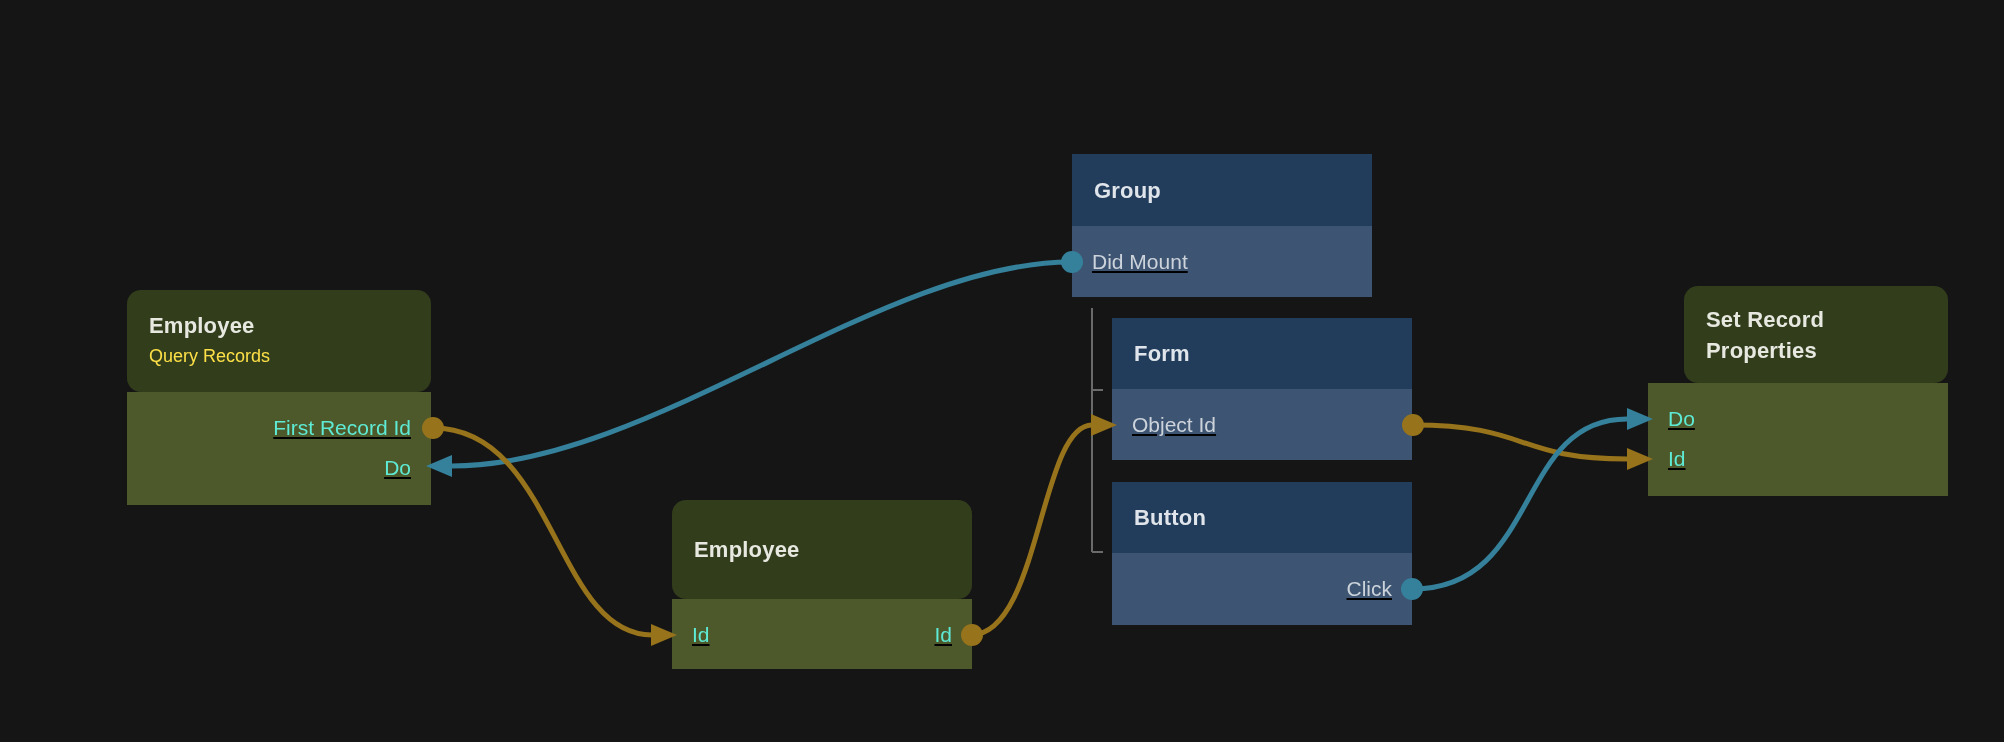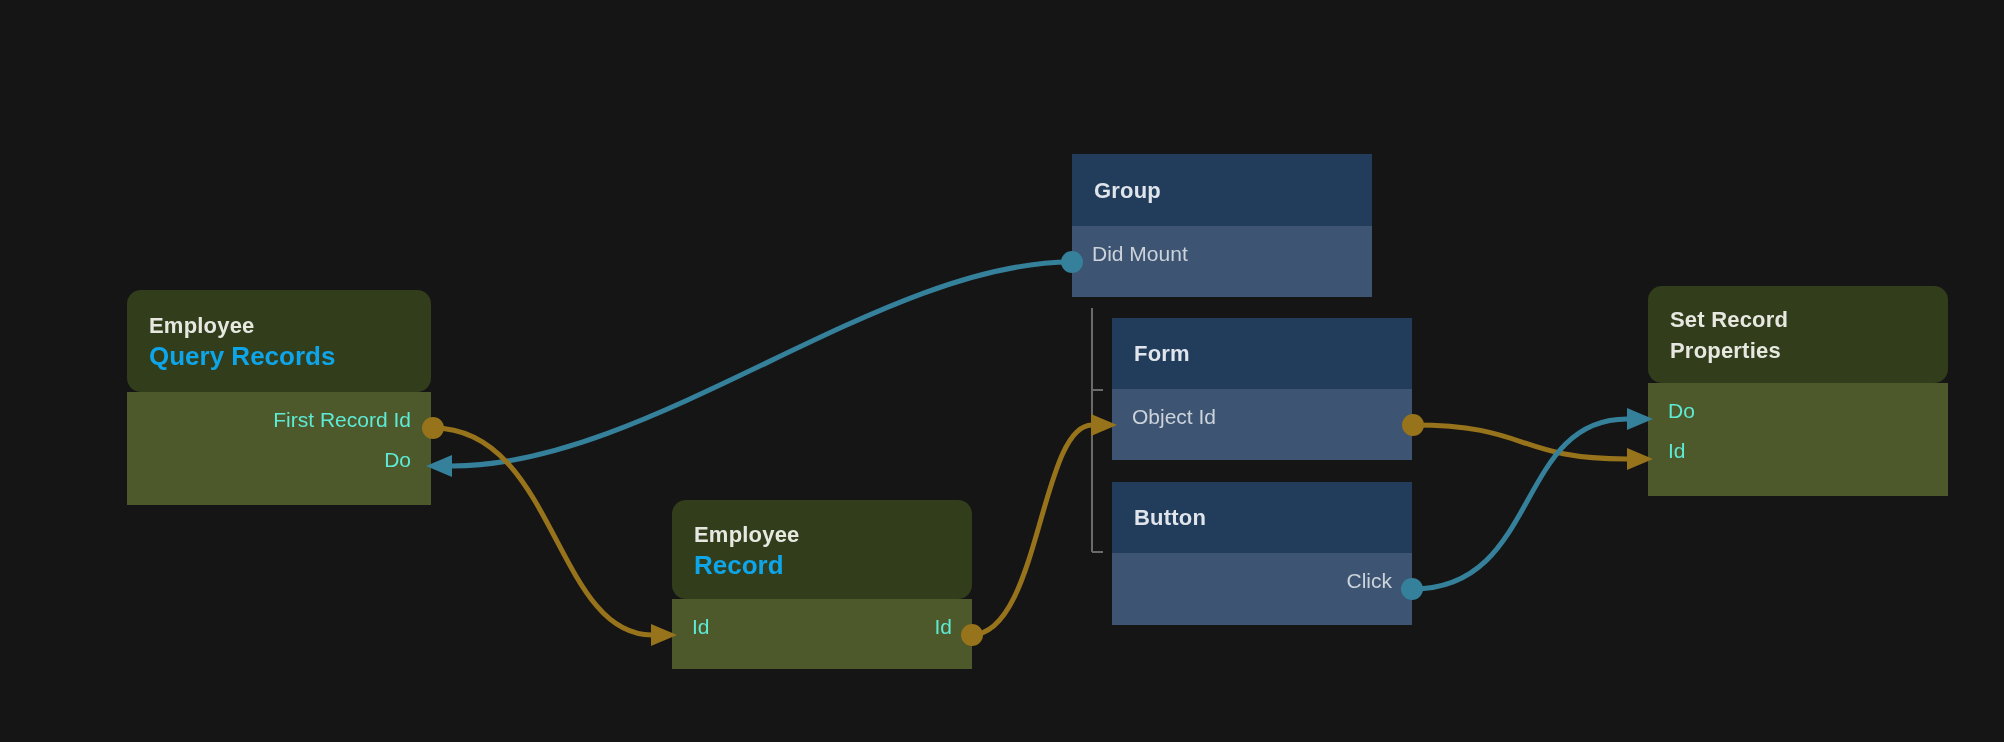--- a/index.html
+++ b/index.html
@@ -16,24 +16,24 @@
   .canvas{
     position:relative;width:2004px;height:742px;overflow:hidden;
     background:var(--background);
     font-family:"Liberation Sans","DejaVu Sans",sans-serif;
   }
   .node{position:absolute;box-sizing:border-box;}
   .hdr{display:flex;flex-direction:column;justify-content:center;
        padding:12px 22px;box-sizing:border-box;}
   .title{font-size:22px;font-weight:700;line-height:31px;color:#e7e9e1;letter-spacing:.2px;}
   .title.narrow{max-width:180px;}
-  .subtitle{font-size:26px;font-weight:700;line-height:31px;color:#0ea5e9;}
+  .subtitle{font-size:18px;font-weight:400;line-height:31px;color:#fde047;}
   .node.blue .title{color:#dfe5ea;}
   .body{box-sizing:border-box;padding-top:16px;}
-  .port-row{height:40px;display:flex;align-items:flex-start;padding:0 20px;font-size:21px;}
+  .port-row{height:40px;display:flex;align-items:center;padding:0 20px;font-size:21px;text-decoration:underline;}
   .port-row.right{justify-content:flex-end;}
   .port-row.split{justify-content:space-between;}
   .node.green .hdr{background:var(--green-node-header);border-radius:14px;}
   .node.green .body{background:var(--green-node-body);}
   .node.blue  .hdr{background:var(--blue-node-header);}
   .node.blue  .body{background:var(--blue-node-body);}
   .node.green .port-label{color:#5eead4;}
   .node.blue  .port-label{color:#ccd3db;}
   svg.wires{position:absolute;left:0;top:0;pointer-events:none;}
   .c-signal{stroke:var(--signal-connection);stroke-width:5;fill:none;stroke-linecap:round;}
@@ -91,32 +91,31 @@
     <div class="body" style="height:72px;">
       <div class="port-row right">
         <span class="port-label">Click</span>
       </div>
     </div>
   </div>
 
   <div class="node green" style="left:672px;top:500px;width:300px;">
     <div class="hdr" style="height:99px;">
       <div class="title">Employee</div>
-      <div class="subtitle">Record</div>
     </div>
     <div class="body" style="height:70px;">
       <div class="port-row split">
         <span class="port-label">Id</span>
         <span class="port-label">Id</span>
       </div>
     </div>
   </div>
 
   <div class="node green" style="left:1648px;top:286px;width:300px;">
-    <div class="hdr" style="height:97px;">
+    <div class="hdr" style="height:97px;margin-left:36px;">
       <div class="title narrow">Set Record Properties</div>
     </div>
     <div class="body" style="height:113px;">
       <div class="port-row">
         <span class="port-label">Do</span>
       </div>
       <div class="port-row">
         <span class="port-label">Id</span>
       </div>
     </div>

